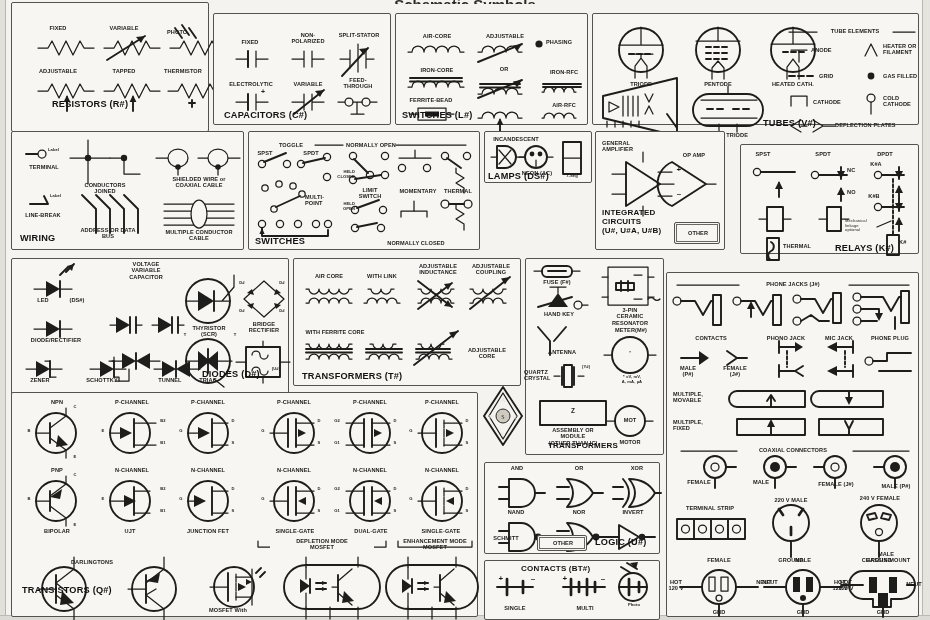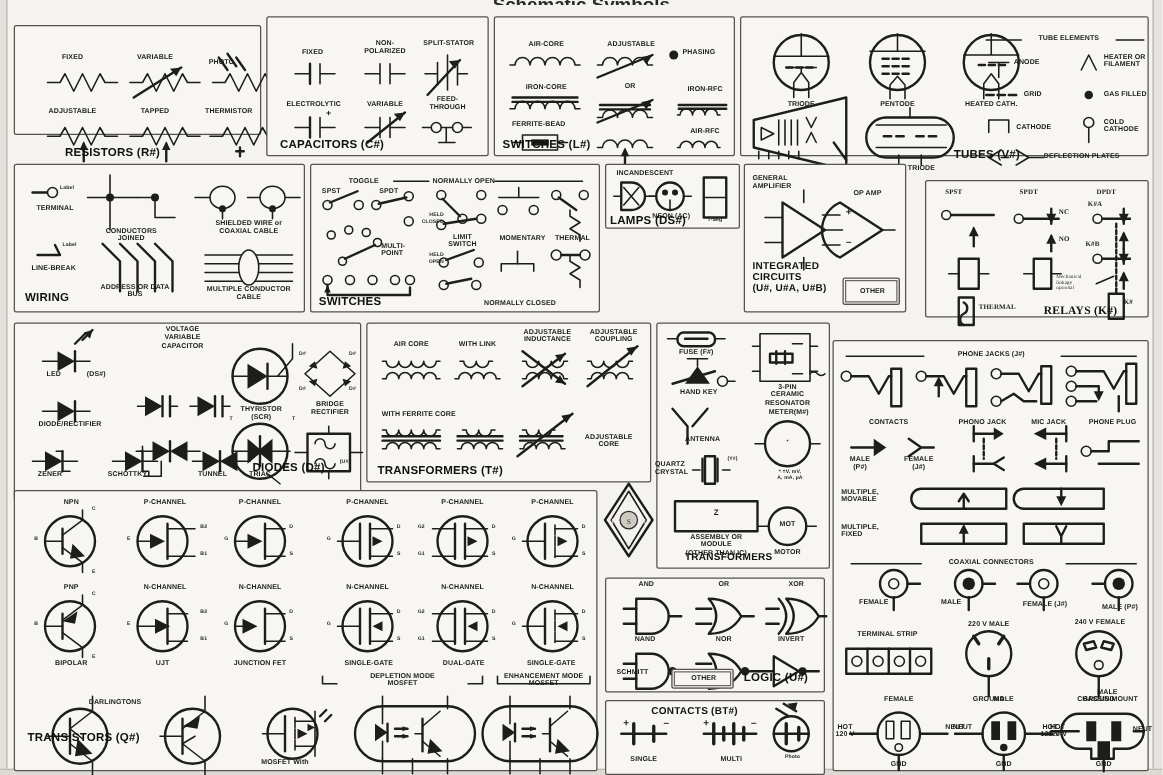--- a/index.html
+++ b/index.html
@@ -42,21 +42,21 @@
 </style>
 </head>
 <body>
 
 <div class="sheet">
   <div class="edge-l"></div>
   <div class="edge-r"></div>
   <div class="edge-b"></div>
   <div class="title-top">Schematic Symbols</div>
 
-  <div class="box" style="left:11px;top:20px;width:198px;height:88px;">
+  <div class="box" style="left:11px;top:2px;width:198px;height:130px;">
     <svg width="198" height="112">
       <g class="s">
 
         <path d="M26 45 h10 l4 -7 l7 14 l7 -14 l7 14 l7 -14 l4 7 h10"></path>
 
         <path d="M92 45 h10 l4 -7 l7 14 l7 -14 l7 14 l7 -14 l4 7 h10"></path>
         <path class="s2" d="M95 57 l38 -24"></path>
           <path class="f" d="M133 33 l-9 1 l5 6 z"></path>
 
         <path d="M158 45 h10 l4 -7 l7 14 l7 -14 l7 14 l7 -14 l4 7 h6"></path>
@@ -384,21 +384,21 @@
     <div class="lbl" style="left:78px;top:34px;width:10px;font-size:8px;">+</div>
     <div class="lbl" style="left:78px;top:58px;width:10px;font-size:8px;">–</div>
     <div class="sect mid" style="left:6px;top:76px;white-space:pre-line;line-height:1.15;">INTEGRATED
 CIRCUITS
 (U#, U#A, U#B)</div>
     <div class="box inner" style="left:78px;top:90px;width:46px;height:22px;">
       <div class="lbl" style="left:0;top:7px;width:46px;">OTHER</div>
     </div>
   </div>
 
-  <div class="box" style="left:740px;top:144px;width:179px;height:110px;font-family:Liberation Serif, serif;">
+  <div class="box" style="left:740px;top:144px;width:179px;height:110px;">
     <svg width="179" height="110">
       <g class="s">
 
         <circle class="s" cx="16" cy="27" r="3.6"></circle>
           <path class="s2" d="M20 27 h34"></path>
         <path class="s2" d="M38 52 v-14"></path>
           <path class="f" d="M38 36 l-4 8 h8 z"></path>
         <rect class="s2" x="26" y="62" width="16" height="24" fill="none"></rect>
         <path d="M18 74 h8 M42 74 h8"></path>
 

